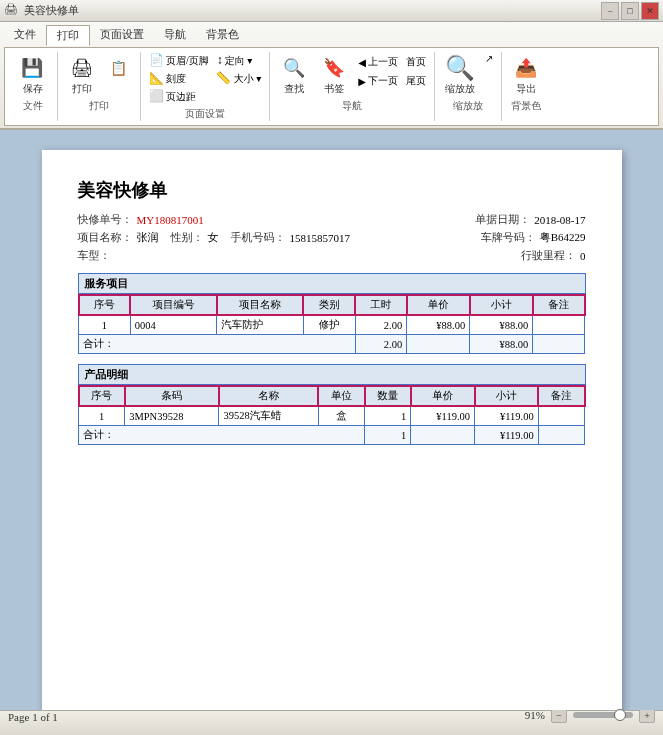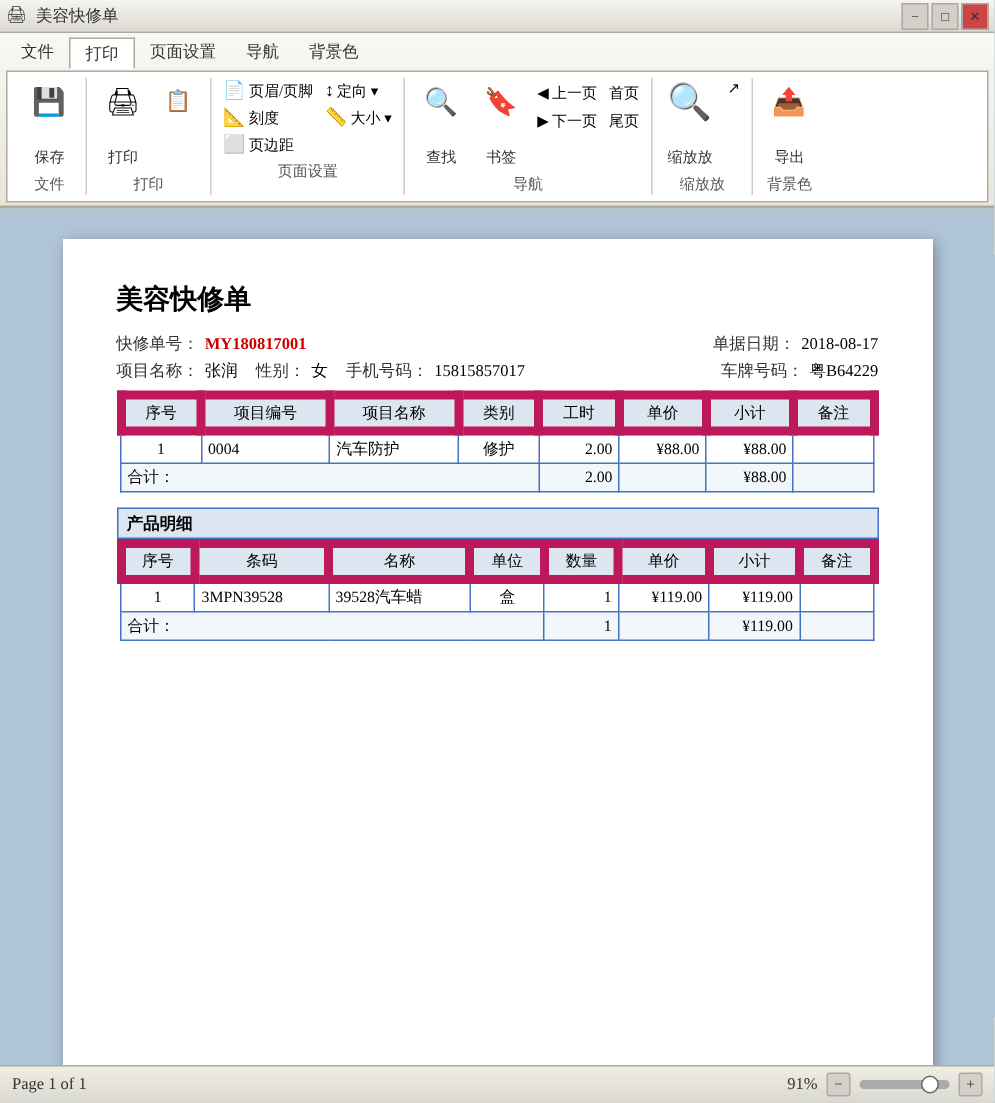--- a/index.html
+++ b/index.html
@@ -77,21 +77,21 @@
       padding: 2px 4px;
       min-width: 36px;
     }
     .ribbon-btn-icon {
       width: 28px; height: 28px;
       display: flex; align-items: center; justify-content: center;
       font-size: 18px;
     }
     .ribbon-btn-label {
       font-size: 10px; color: #333; text-align: right; line-height: 1.2;
-      margin-top: 18px;
+      margin-top: 1px;
     }
     .ribbon-btn-small {
       display: flex;
       flex-direction: row;
       align-items: center;
       gap: 2px;
       cursor: pointer;
       padding: 1px 2px;
       font-size: 10px;
       white-space: nowrap;
@@ -151,42 +151,42 @@
       gap: 12px;
       margin-bottom: 3px;
       align-items: center;
     }
     .meta-item {
       display: flex;
       gap: 4px;
       align-items: center;
     }
     .meta-label { color: #333; }
-    .meta-value { color: #c00; font-weight: bold; }
+    .meta-value { color: #c00; }
     .meta-value-black { color: #000; }
 
     
     .section-title {
       background: #dce6f1;
       border: 1px solid #4472c4;
       padding: 2px 6px;
       font-size: 11px;
       font-weight: bold;
       margin-top: 10px;
       margin-bottom: 0;
       color: #000;
     }
     .doc-table {
       width: 100%;
       border-collapse: collapse;
       font-size: 10.5px;
     }
     .doc-table th {
       background: #dce6f1;
-      border: 6px solid #be185d;
+      border: 2px solid #be185d;
       padding: 2px 4px;
       text-align: center;
       font-weight: normal;
       color: #000;
     }
     .doc-table td {
       border: 1px solid #4472c4;
       padding: 2px 4px;
       text-align: center;
       color: #000;
@@ -204,21 +204,21 @@
       display: flex;
       justify-content: space-between;
     }
 
     
     .status-bar {
       height: 22px;
       background: linear-gradient(to bottom, #f0ede4, #dbd8cf);
       border-top: 1px solid #aaa;
       display: flex;
-      align-items: center;
+      align-items: flex-end;
       padding: 12px 8px;
       font-size: 11px;
       color: #333;
       gap: 8px;
     }
     .status-bar-right {
       margin-left: auto;
       display: flex;
       align-items: center;
       gap: 6px;
@@ -404,22 +404,33 @@
           </div>
           <div class="meta-item">
             <span class="meta-label">手机号码：</span>
             <span class="meta-value-black">15815857017</span>
           </div>
           <div class="meta-item" style="margin-left:auto;">
             <span class="meta-label">车牌号码：</span>
             <span class="meta-value-black">粤B64229</span>
           </div>
         </div>
-      </div>
-
+        <div class="doc-meta-row">
+          <div class="meta-item">
+            <span class="meta-label">车型：</span>
+            <span class="meta-value-black"></span>
+          </div>
+          <div class="meta-item" style="margin-left:auto;">
+            <span class="meta-label">行驶里程：</span>
+            <span class="meta-value-black">0</span>
+          </div>
+        </div>
+      </div>
+
+      <div class="section-title">服务项目</div>
       <table class="doc-table">
         <thead>
           <tr>
             <th>序号</th>
             <th>项目编号</th>
             <th>项目名称</th>
             <th>类别</th>
             <th>工时</th>
             <th>单价</th>
             <th>小计</th>

